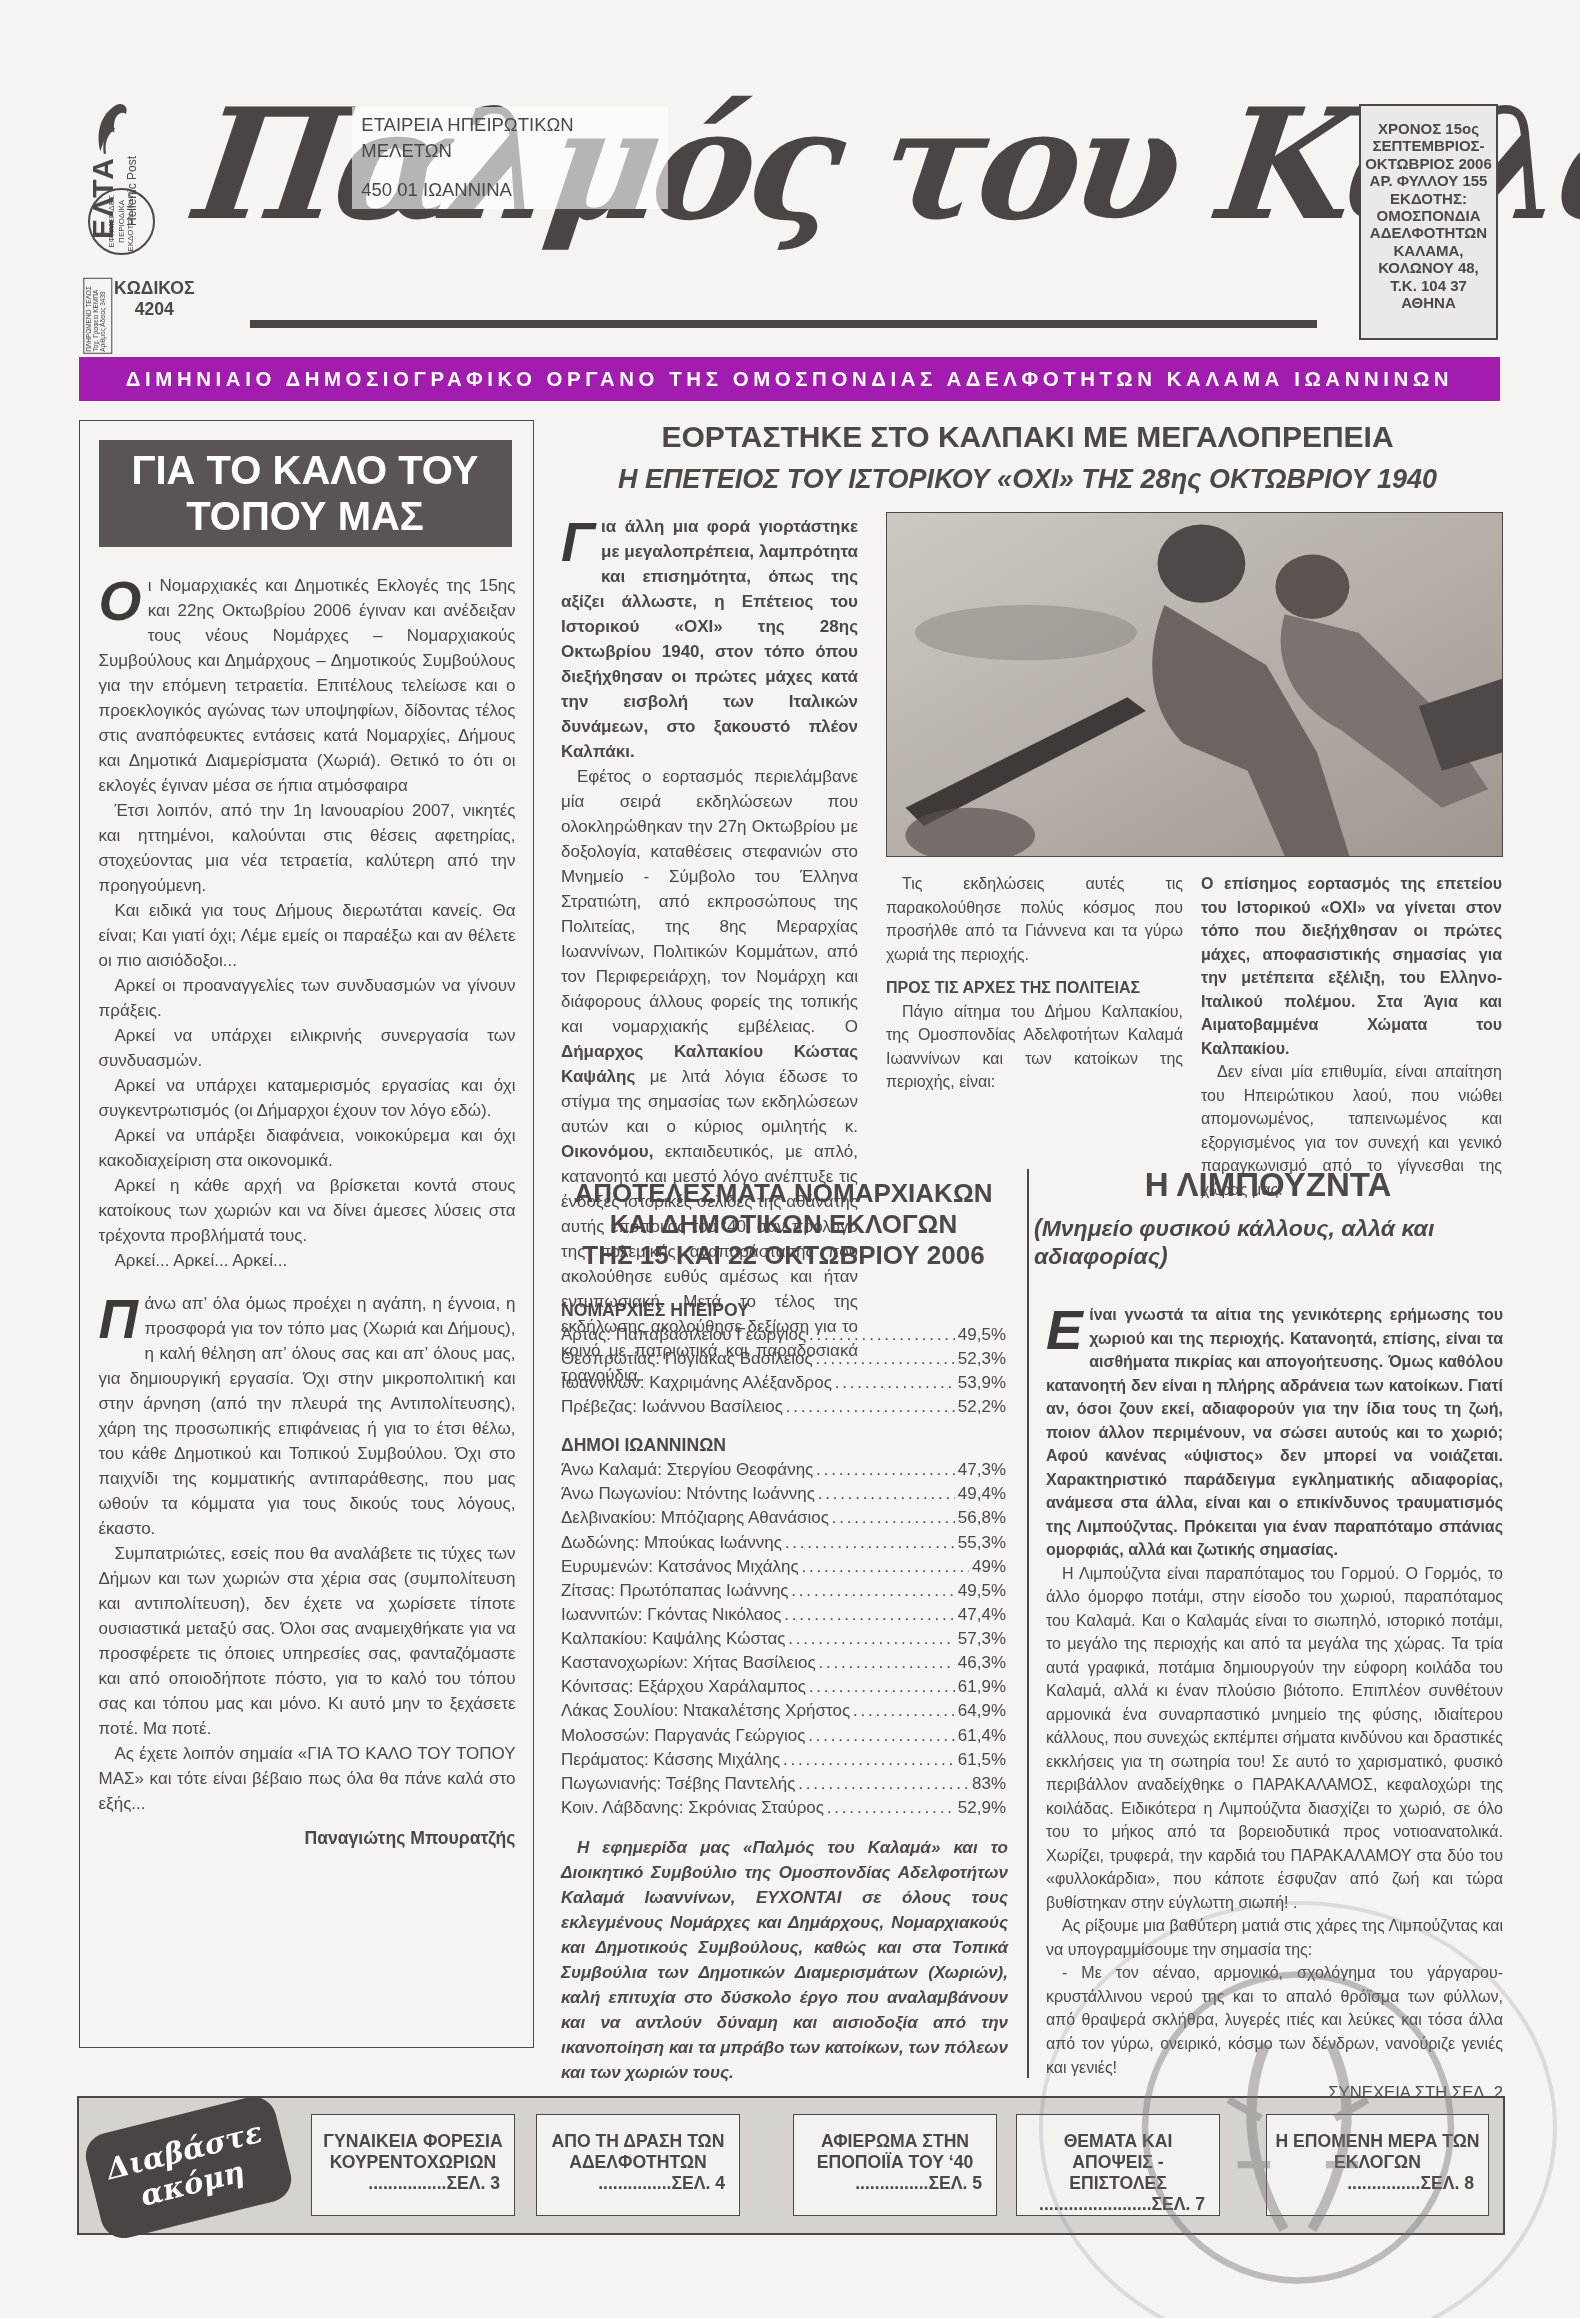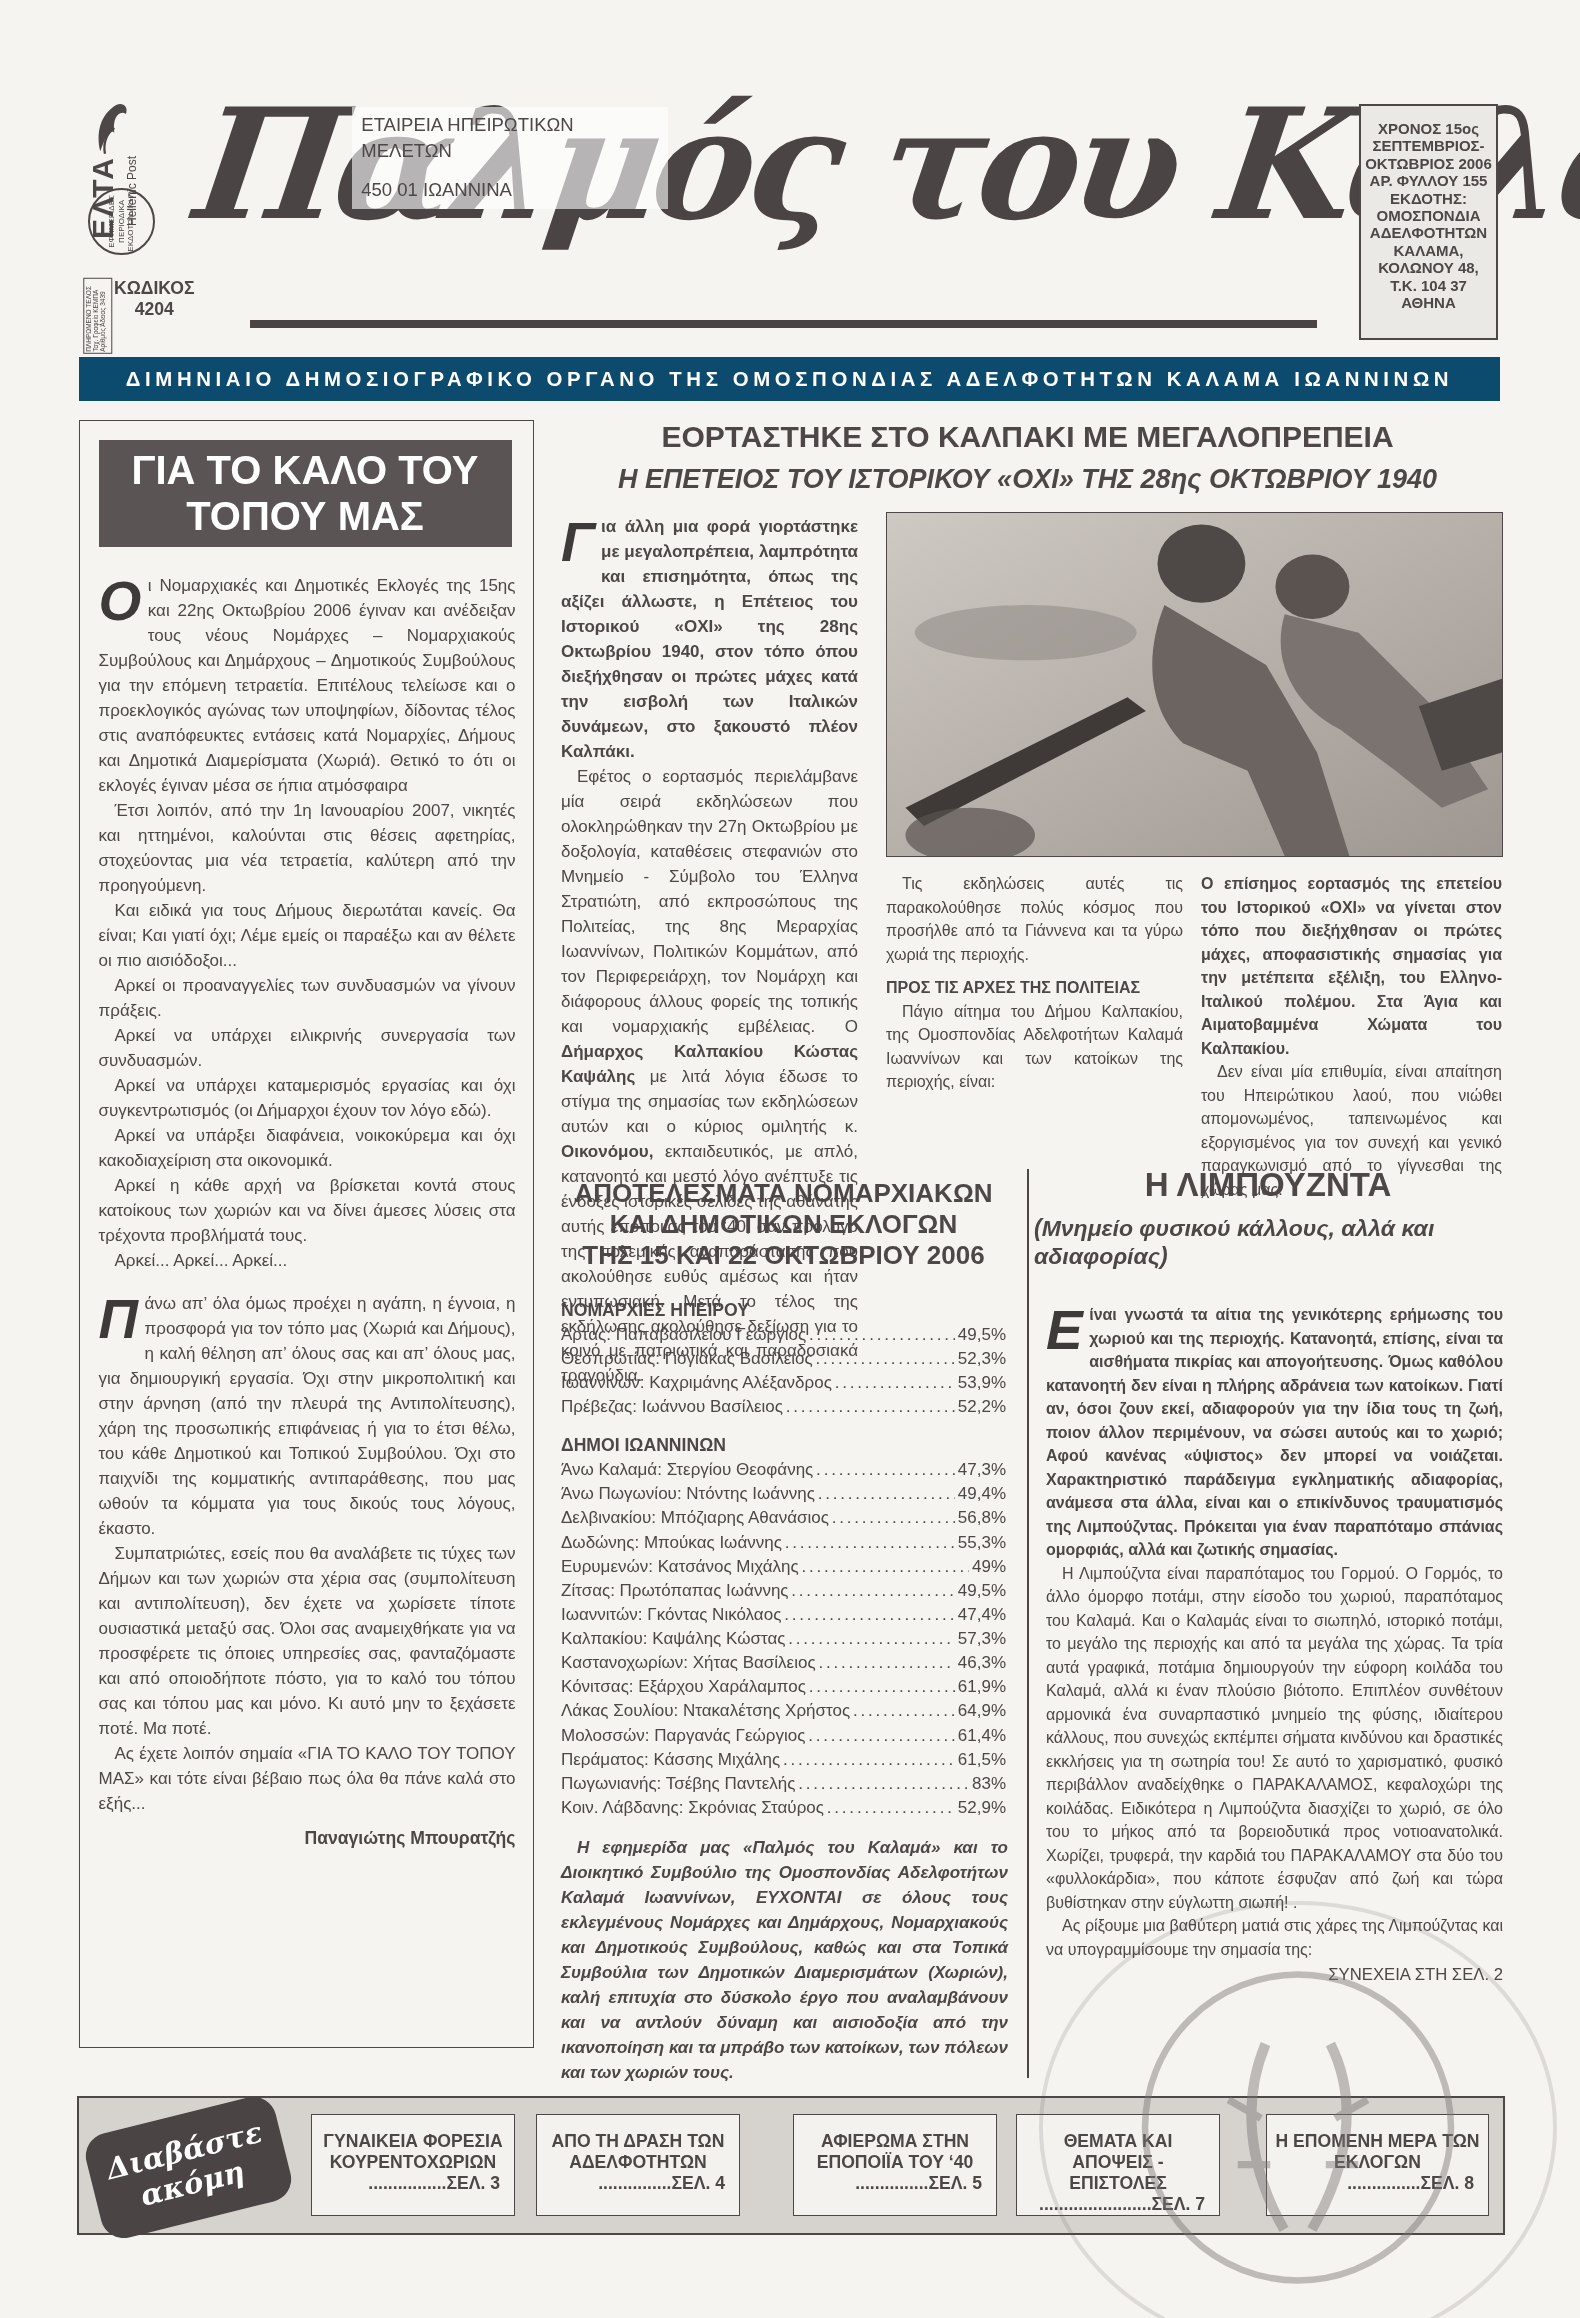--- a/index.html
+++ b/index.html
@@ -13,21 +13,21 @@
   #elta-logo .word { position:absolute; left:0; top:51px; width:56px; height:93px; font-weight:bold; font-size:30px; writing-mode:vertical-rl; transform:rotate(180deg); letter-spacing:1.9px; color:#4d4747; text-align:center; }
   #elta-logo .sub { position:absolute; left:39px; top:56px; font-size:12px; writing-mode:vertical-rl; transform:rotate(180deg); color:#4d4747; }
   #stamp { left:88px; top:188px; width:63px; height:63px; border:2.3px solid #4d4747; border-radius:50%; font-size:8px; text-align:center; display:flex; align-items:center; justify-content:center; }
   #stamp span { transform:rotate(-90deg); display:block; line-height:1.2; }
   #postage-box { left:83px; top:278px; width:25.5px; height:72px; border:1.4px solid #4d4747; font-size:6.5px; writing-mode:vertical-rl; transform:rotate(180deg); line-height:1.1; padding:0.9px; }
   #code-label { left:114px; top:278px; font-size:17.6px; font-weight:bold; text-align:center; line-height:1.2; }
   #address-label { left:352px; top:107px; width:297px; font-size:18.5px; line-height:1.45; background:rgba(255,255,255,0.6); padding:4.6px 9.3px; }
   #masthead-title { left:199px; top:88px; font-family:"DejaVu Serif", serif; font-style:italic; font-weight:bold; font-size:153px; line-height:1; color:#4a4444; letter-spacing:-6.5px; transform:skewX(-8deg); white-space:nowrap; }
   #masthead-underline { left:250px; top:320px; width:1067px; height:8.3px; background:#4a4444; }
   #issue-box { left:1359px; top:104px; width:139px; height:236px; border:2.3px solid #4d4747; background:#ebe9e6; font-weight:bold; font-size:15px; line-height:1.16; text-align:center; padding-top:14px; box-sizing:border-box; }
-  #tagline-bar { left:79px; top:357px; width:1421px; height:44px; background:#0c4a6e; color:#fff; font-weight:bold; font-size:20.4px; letter-spacing:4.6px; display:flex; align-items:center; justify-content:center; white-space:nowrap; }
+  #tagline-bar { left:79px; top:357px; width:1421px; height:44px; background:#a21caf; color:#fff; font-weight:bold; font-size:20.4px; letter-spacing:4.6px; display:flex; align-items:center; justify-content:center; white-space:nowrap; }
 
   
   #left-col { left:79px; top:420px; width:455px; height:1628px; border:1.9px solid #4d4747; box-sizing:border-box; }
   #left-headline { position:absolute; left:18.5px; top:18.5px; width:413px; height:107px; background:#5a5454; color:#fff; font-weight:bold; font-size:40px; line-height:1.15; text-align:center; display:flex; align-items:center; justify-content:center; }
   .body-text { font-size:17px; line-height:1.47; text-align:justify; hyphens:auto; }
   .body-text p { margin:0; text-indent:16px; }
   .body-text p.noindent { text-indent:0; }
   .dropcap { float:left; font-size:55px; font-weight:bold; font-style:italic; line-height:0.9; margin:2.8px 6.5px 0 0; color:#3f3a3a; }
   #left-body { position:absolute; left:18.5px; top:153px; width:417px; }
   #left-signature { text-align:right; font-weight:bold; font-size:17.6px; margin-top:9.3px; }
@@ -282,20 +282,21 @@
 </div>
 <div id="greeting" class="abs ink">Η εφημερίδα μας «Παλμός του Καλαμά» και το Διοικητικό Συμβούλιο της Ομοσπονδίας Αδελφοτήτων Καλαμά Ιωαννίνων, ΕΥΧΟΝΤΑΙ σε όλους τους εκλεγμένους Νομάρχες και Δημάρχους, Νομαρχιακούς και Δημοτικούς Συμβούλους, καθώς και στα Τοπικά Συμβούλια των Δημοτικών Διαμερισμάτων (Χωριών), καλή επιτυχία στο δύσκολο έργο που αναλαμβάνουν και να αντλούν δύναμη και αισιοδοξία από την ικανοποίηση και τα μπράβο των κατοίκων, των πόλεων και των χωριών τους.</div>
 
 <div id="limp-border" class="abs"></div>
 <div id="limp-title" class="abs ink">Η ΛΙΜΠΟΥΖΝΤΑ</div>
 <div id="limp-subtitle" class="abs ink">(Μνημείο φυσικού κάλλους, αλλά και αδιαφορίας)</div>
 <div id="limp-body" class="abs body-text ink">
   <p class="noindent lead"><span class="dropcap">Ε</span><span>ίναι γνωστά τα αίτια της γενικότερης ερήμωσης του χωριού και της περιοχής. Κατανοητά, επίσης, είναι τα αισθήματα πικρίας και απογοήτευσης. Όμως καθόλου κατανοητή δεν είναι η πλήρης αδράνεια των κατοίκων. Γιατί αν, όσοι ζουν εκεί, αδιαφορούν για την ίδια τους τη ζωή, ποιον άλλον περιμένουν, να σώσει αυτούς και το χωριό; Αφού κανένας «ύψιστος» δεν μπορεί να νοιάζεται. Χαρακτηριστικό παράδειγμα εγκληματικής αδιαφορίας, ανάμεσα στα άλλα, είναι και ο επικίνδυνος τραυματισμός της Λιμπούζντας. Πρόκειται για έναν παραπόταμο σπάνιας ομορφιάς, αλλά και ζωτικής σημασίας.</span></p>
   <p>Η Λιμπούζντα είναι παραπόταμος του Γορμού. Ο Γορμός, το άλλο όμορφο ποτάμι, στην είσοδο του χωριού, παραπόταμος του Καλαμά. Και ο Καλαμάς είναι το σιωπηλό, ιστορικό ποτάμι, το μεγάλο της περιοχής και από τα μεγάλα της χώρας. Τα τρία αυτά γραφικά, ποτάμια δημιουργούν την εύφορη κοιλάδα του Καλαμά, αλλά κι έναν πλούσιο βιότοπο. Επιπλέον συνθέτουν αρμονικά ένα συναρπαστικό μνημείο της φύσης, ιδιαίτερου κάλλους, που συνεχώς εκπέμπει σήματα κινδύνου και δραστικές εκκλήσεις για τη σωτηρία του! Σε αυτό το χαρισματικό, φυσικό περιβάλλον αναδείχθηκε ο ΠΑΡΑΚΑΛΑΜΟΣ, κεφαλοχώρι της κοιλάδας. Ειδικότερα η Λιμπούζντα διασχίζει το χωριό, σε όλο του το μήκος από τα βορειοδυτικά προς νοτιοανατολικά. Χωρίζει, τρυφερά, την καρδιά του ΠΑΡΑΚΑΛΑΜΟΥ στα δύο του «φυλλοκάρδια», που κάποτε έσφυζαν από ζωή και τώρα βυθίστηκαν στην εύγλωττη σιωπή! .</p>
   <p>Ας ρίξουμε μια βαθύτερη ματιά στις χάρες της Λιμπούζντας και να υπογραμμίσουμε την σημασία της:</p>
+  <p>- Με τον αέναο, αρμονικό, σχολόγημα του γάργαρου-κρυστάλλινου νερού της και το απαλό θρόϊσμα των φύλλων, από θραψερά σκλήθρα, λυγερές ιτιές και λεύκες και τόσα άλλα από τον γύρω, ονειρικό, κόσμο των δένδρων, νανούριζε γενιές και γενιές!</p>
   <div id="limp-continued">ΣΥΝΕΧΕΙΑ ΣΤΗ ΣΕΛ. 2</div>
 </div>
 
 <div id="bottom-bar" class="abs">
   <div id="read-more-badge">
     <div>Διαβάστε</div>
     <div>ακόμη</div>
   </div>
   <div class="teaser ink" style="left:232px">
     <div>ΓΥΝΑΙΚΕΙΑ ΦΟΡΕΣΙΑ ΚΟΥΡΕΝΤΟΧΩΡΙΩΝ</div>

